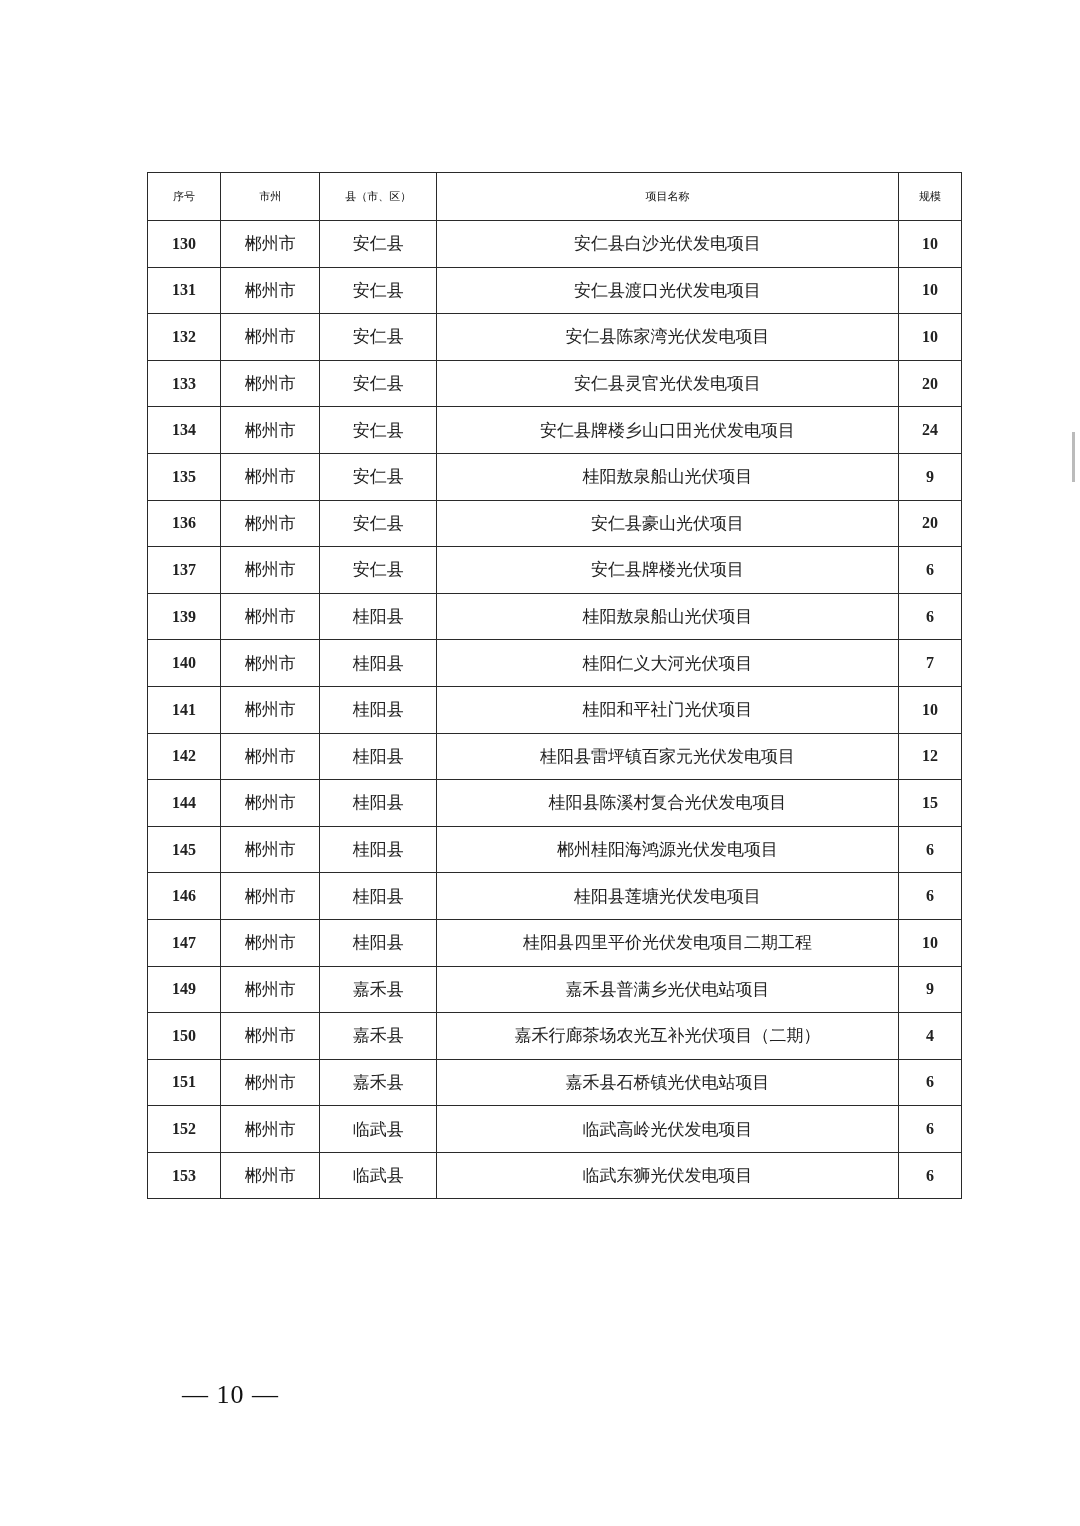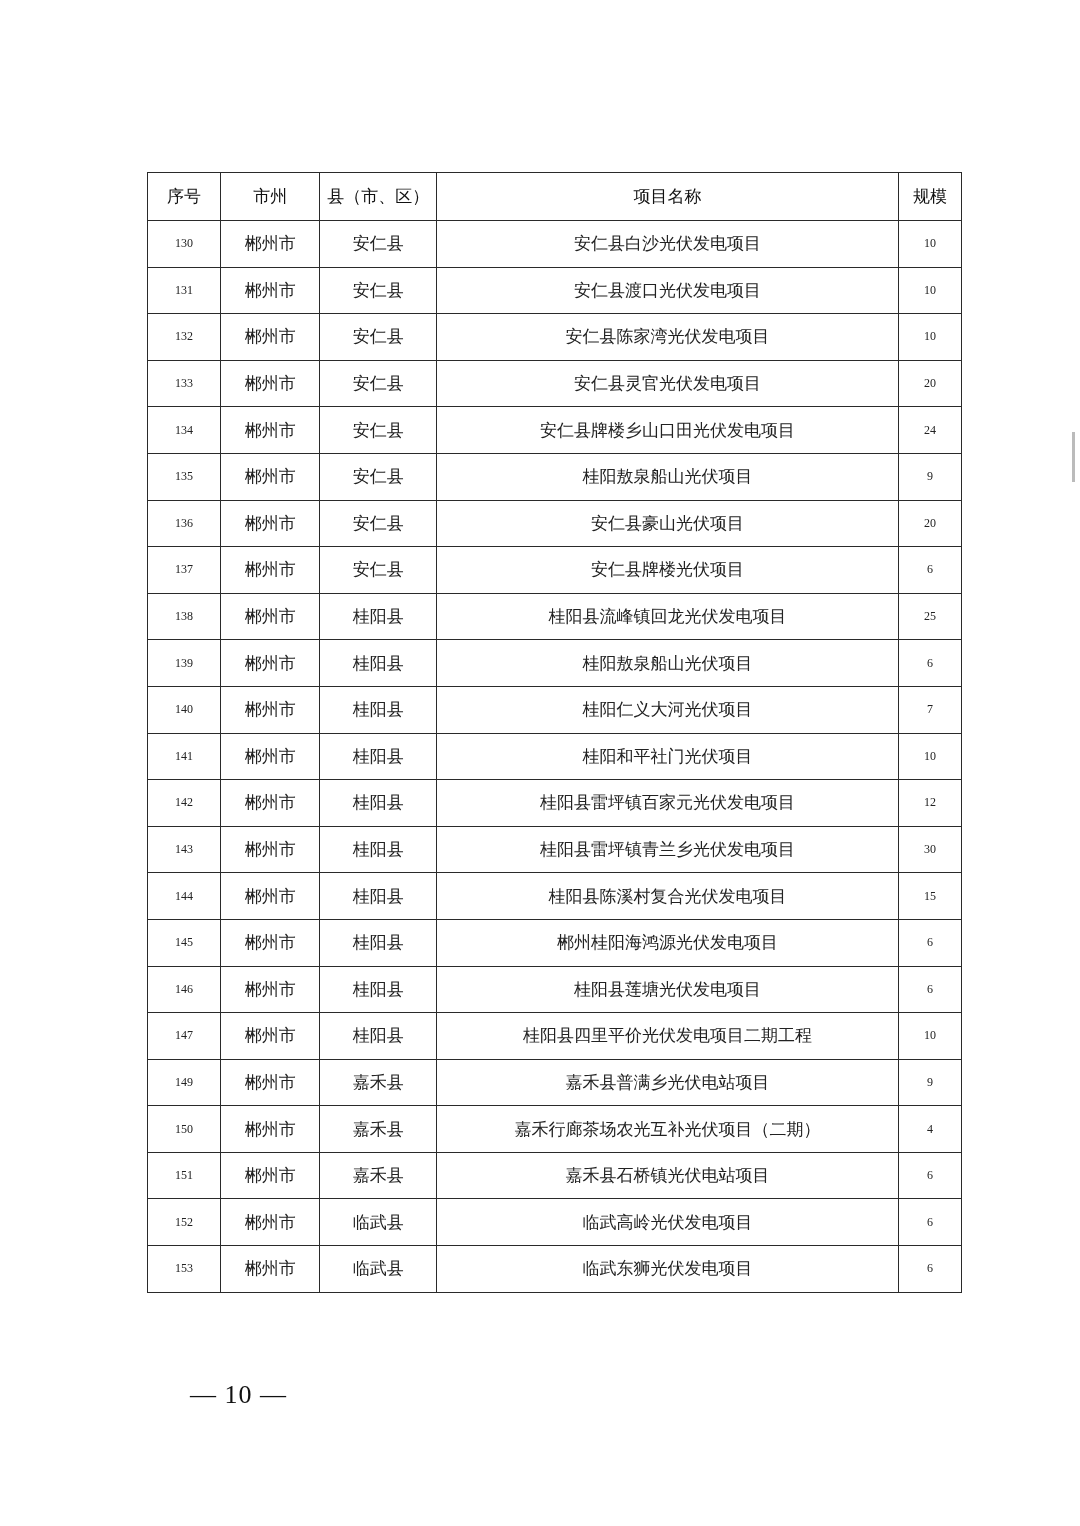--- a/index.html
+++ b/index.html
@@ -12,31 +12,31 @@
     position: absolute; left: 147px; top: 172px;
     border-collapse: collapse; table-layout: fixed;
     width: 815px;
   }
   .page-table th, .page-table td {
     border: 1.5px solid #2a2a2a; text-align: center; vertical-align: middle;
     padding: 0; overflow: hidden; white-space: nowrap;
   }
   .page-table th {
     height: 47px; font-family: "DejaVu Sans", "Liberation Sans", sans-serif;
-    font-weight: normal; font-size: 17px; color: #111;
+    font-weight: normal; font-size: 11px; color: #111;
   }
   .page-table td { height: 45.6px; font-size: 17px; color: #222; }
-  .page-table td.num { font-family: "Liberation Serif", serif; font-size: 12px; }
+  .page-table td.num { font-family: "Liberation Serif", serif; font-size: 16px; font-weight: bold; }
   .col-seq { width: 73px; }
   .col-city { width: 99px; }
   .col-county { width: 117px; }
   .col-name { width: 461px; }
   .col-scale { width: 63px; }
   .page-number {
-    position: absolute; left: 190px; top: 1380px;
+    position: absolute; left: 182px; top: 1380px;
     font-family: "Liberation Serif", serif; font-size: 26px; color: #111;
     letter-spacing: 1px;
   }
   .scan-mark {
     position: absolute; left: 1072px; top: 432px; width: 3px; height: 50px;
     background: #bbbbbb;
   }
 </style>
 </head>
 <body>
@@ -109,27 +109,20 @@
         <td class="num">20</td>
       </tr>
       <tr>
         <td class="num">137</td>
         <td>郴州市</td>
         <td>安仁县</td>
         <td>安仁县牌楼光伏项目</td>
         <td class="num">6</td>
       </tr>
       <tr>
-        <td class="num">138</td>
-        <td>郴州市</td>
-        <td>桂阳县</td>
-        <td>桂阳县流峰镇回龙光伏发电项目</td>
-        <td class="num">25</td>
-      </tr>
-      <tr>
         <td class="num">139</td>
         <td>郴州市</td>
         <td>桂阳县</td>
         <td>桂阳敖泉船山光伏项目</td>
         <td class="num">6</td>
       </tr>
       <tr>
         <td class="num">140</td>
         <td>郴州市</td>
         <td>桂阳县</td>
@@ -142,27 +135,20 @@
         <td>桂阳县</td>
         <td>桂阳和平社门光伏项目</td>
         <td class="num">10</td>
       </tr>
       <tr>
         <td class="num">142</td>
         <td>郴州市</td>
         <td>桂阳县</td>
         <td>桂阳县雷坪镇百家元光伏发电项目</td>
         <td class="num">12</td>
-      </tr>
-      <tr>
-        <td class="num">143</td>
-        <td>郴州市</td>
-        <td>桂阳县</td>
-        <td>桂阳县雷坪镇青兰乡光伏发电项目</td>
-        <td class="num">30</td>
       </tr>
       <tr>
         <td class="num">144</td>
         <td>郴州市</td>
         <td>桂阳县</td>
         <td>桂阳县陈溪村复合光伏发电项目</td>
         <td class="num">15</td>
       </tr>
       <tr>
         <td class="num">145</td>

